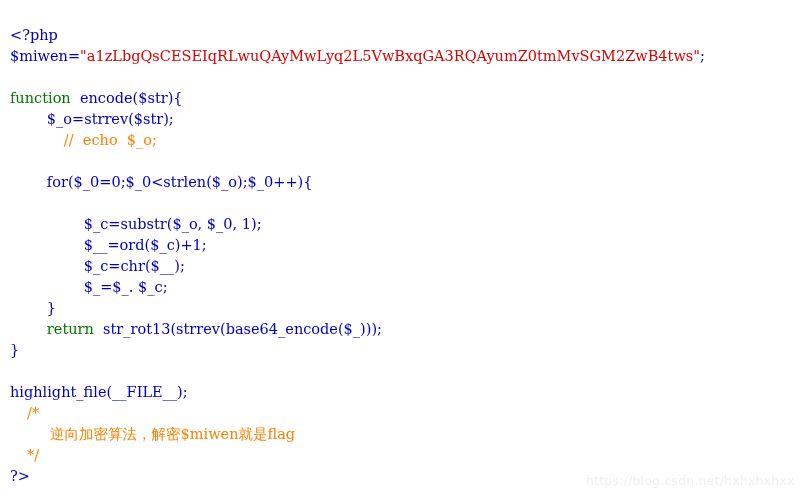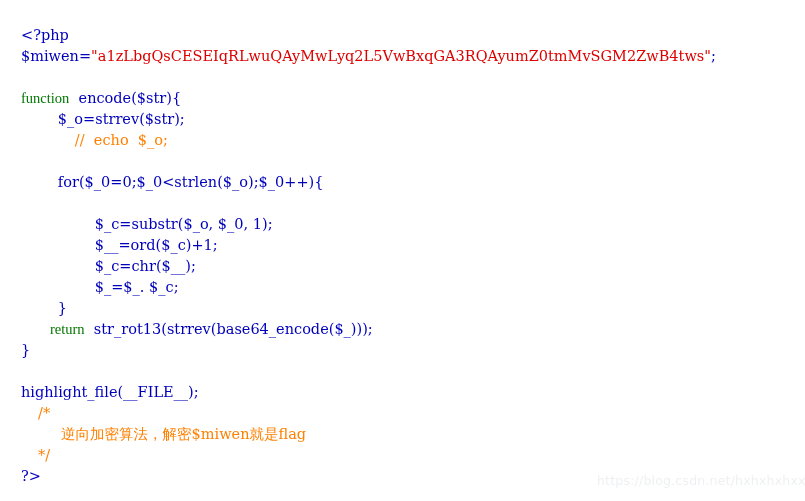--- a/index.html
+++ b/index.html
@@ -11,21 +11,21 @@
   body {
     width: 805px;
     height: 501px;
     overflow: hidden;
     position: relative;
     font-family: "DejaVu Serif", "Liberation Serif", serif;
   }
 
   #code-surface {
     position: absolute;
-    left: 11px;
+    left: 0;
     top: 0;
     width: 662px;
     height: 501px;
     background: #ffffff;
   }
 
   .code-block {
     position: absolute;
     left: 10px;
     top: 10px;
@@ -38,21 +38,21 @@
   }
 
   .ln {
     display: block;
     height: 21px;
     white-space: pre;
   }
 
   
   .c-default { color: #0000BB; }
-  .c-keyword { color: #007700; font-family: Liberation Serif, serif; }
+  .c-keyword { color: #007700; }
   .c-string  { color: #DD0000; }
   .c-comment { color: #FF8000; margin-left: 17px; }
 
   #watermark {
     position: absolute;
     left: 586px;
     top: 473px;
     font-family: "DejaVu Sans", "Liberation Sans", sans-serif;
     font-size: 12.5px;
     color: #eef0f2;

